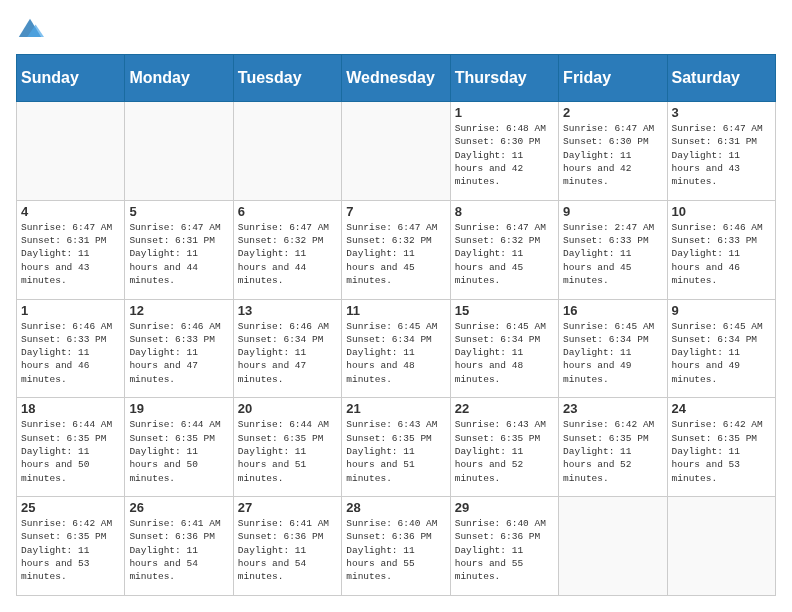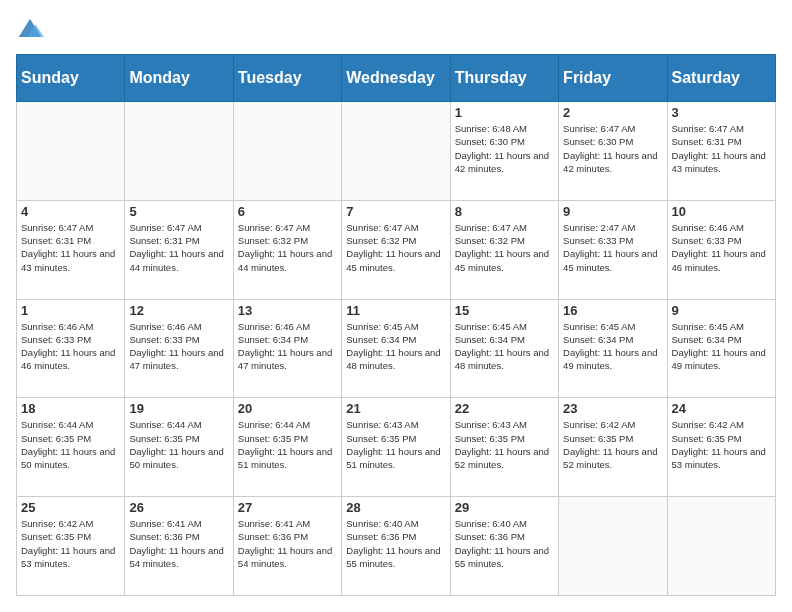--- a/index.html
+++ b/index.html
@@ -81,20 +81,21 @@
     .day-number {
       font-size: 13px;
       font-weight: bold;
       color: #333;
       margin-bottom: 2px;
     }
     .day-info {
       font-size: 9.5px;
       color: #333;
       line-height: 1.4;
+      font-family: Liberation Mono, monospace;
     }
   </style>
 </head>
 <body>
 
 <div class="page">
   <div class="header">
     <div class="logo">
       <svg class="logo-icon" viewBox="0 0 40 40" xmlns="http://www.w3.org/2000/svg">
         <polygon points="20,4 36,30 4,30" fill="#2b7bb9" opacity="0.85"></polygon>

